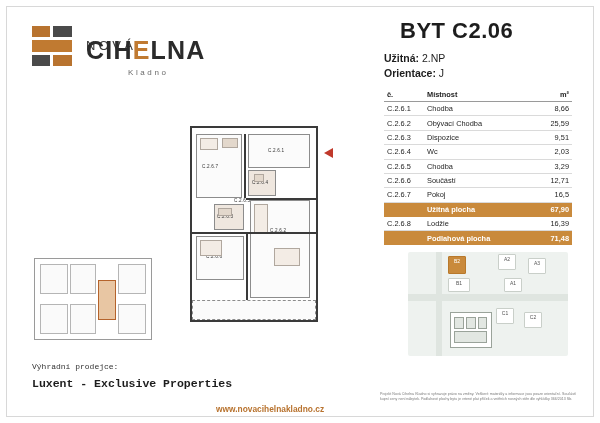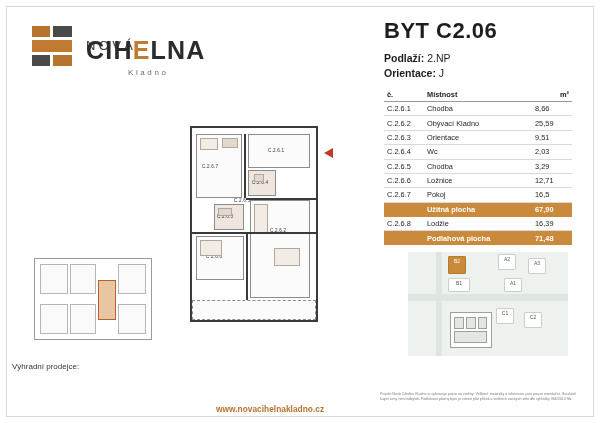--- a/index.html
+++ b/index.html
@@ -81,21 +81,21 @@
   .right-col {
     position: absolute;
     left: 384px; top: 18px;
     width: 188px;
   }
   .unit-title {
     font-size: 22px;
     font-weight: 700;
     letter-spacing: 0.5px;
     color: #1d1d1d;
-    margin: 0 0 8px 0;
+    margin: 0 0 8px 16px;
   }
   .meta-row {
     font-size: 10.5px;
     margin-bottom: 3px;
     color: #1d1d1d;
   }
   .meta-row .k { font-weight: 700; }
   .meta-row .v { font-weight: 400; }
 
   
@@ -114,21 +114,21 @@
     font-size: 7.4px;
     color: #1d1d1d;
   }
   .room-table th.num { width: 34px; }
   .room-table th.area { text-align: right; width: 34px; }
   .room-table td {
     padding: 2.2px 3px;
     border-bottom: 1px solid #dadada;
     color: #1d1d1d;
   }
-  .room-table td.area { }
+  .room-table td.area { text-align: right; }
   .room-table tr.sum td {
     background: #c98a3c;
     color: #ffffff;
     font-weight: 700;
     border-bottom: 1px solid #c98a3c;
   }
   .room-table tr.total td {
     background: #c98a3c;
     color: #ffffff;
     font-weight: 700;
@@ -251,22 +251,23 @@
   .sp-main i {
     position: absolute;
     background: #e2e7e2;
     border: 0.6px solid #9aa39a;
     box-sizing: border-box;
   }
 
   
   .footer {
     position: absolute;
-    left: 12px; top: 362px;
+    left: 32px; top: 362px;
     width: 300px;
+    font-family: Liberation Mono, monospace;
   }
   .footer-lead {
     font-size: 8px;
     color: #333;
     margin-bottom: 6px;
   }
   .footer-brand {
     font-size: 11.5px;
     font-weight: 700;
     color: #1d1d1d;
@@ -314,21 +315,21 @@
         <i class="lm5"></i>
     </div>
     <div class="logo-nova">NOVÁ</div>
     <div class="logo-cihelna"><span>CIH</span><span class="hl">E</span><span>LNA</span></div>
     <div class="logo-kladno">Kladno</div>
   </div>
 
   <div class="right-col">
     <div class="unit-title">BYT C2.06</div>
     <div class="meta-row">
-      <span class="k">Podlaží:</span>
+      <span class="k">Užitná:</span>
       <span class="v">2.NP</span>
     </div>
     <div class="meta-row">
       <span class="k">Orientace:</span>
       <span class="v">J</span>
     </div>
   </div>
 
   <table class="room-table">
     <thead>
@@ -339,41 +340,41 @@
       </tr>
     </thead>
     <tbody>
       <tr>
         <td>C.2.6.1</td>
         <td>Chodba</td>
         <td class="area">8,66</td>
       </tr>
       <tr>
         <td>C.2.6.2</td>
-        <td>Obývací Kladno</td>
+        <td>Obývací Chodba</td>
         <td class="area">25,59</td>
       </tr>
       <tr>
         <td>C.2.6.3</td>
-        <td>Orientace</td>
+        <td>Dispozice</td>
         <td class="area">9,51</td>
       </tr>
       <tr>
         <td>C.2.6.4</td>
         <td>Wc</td>
         <td class="area">2,03</td>
       </tr>
       <tr>
         <td>C.2.6.5</td>
         <td>Chodba</td>
         <td class="area">3,29</td>
       </tr>
       <tr>
         <td>C.2.6.6</td>
-        <td>Ložnice</td>
+        <td>Součástí</td>
         <td class="area">12,71</td>
       </tr>
       <tr>
         <td>C.2.6.7</td>
         <td>Pokoj</td>
         <td class="area">16,5</td>
       </tr>
       <tr class="sum">
         <td></td>
         <td>Užitná plocha</td>
@@ -461,18 +462,19 @@
     <div class="sp-main">
       <i style="left:3px;  top:4px;  width:10px; height:12px;"></i>
       <i style="left:15px; top:4px;  width:10px; height:12px;"></i>
       <i style="left:27px; top:4px;  width:9px;  height:12px;"></i>
       <i style="left:3px;  top:18px; width:33px; height:12px;"></i>
     </div>
   </div>
 
   <div class="footer">
     <div class="footer-lead">Výhradní prodejce:</div>
+    <div class="footer-brand">Luxent - Exclusive Properties</div>
   </div>
 
   <div class="footer-site-url">www.novacihelnakladno.cz</div>
 
   <div class="disclaimer">Projekt Nová Cihelna Kladno si vyhrazuje právo na změny. Veškeré materiály a informace jsou pouze orientační. Součástí kupní ceny není nábytek. Podlahové plochy bytu je vrtené plat příček a vnitřních nosných stěn dle vyhlášky 366/2013 Sb.</div>
 </div>
 
 </body></html>

